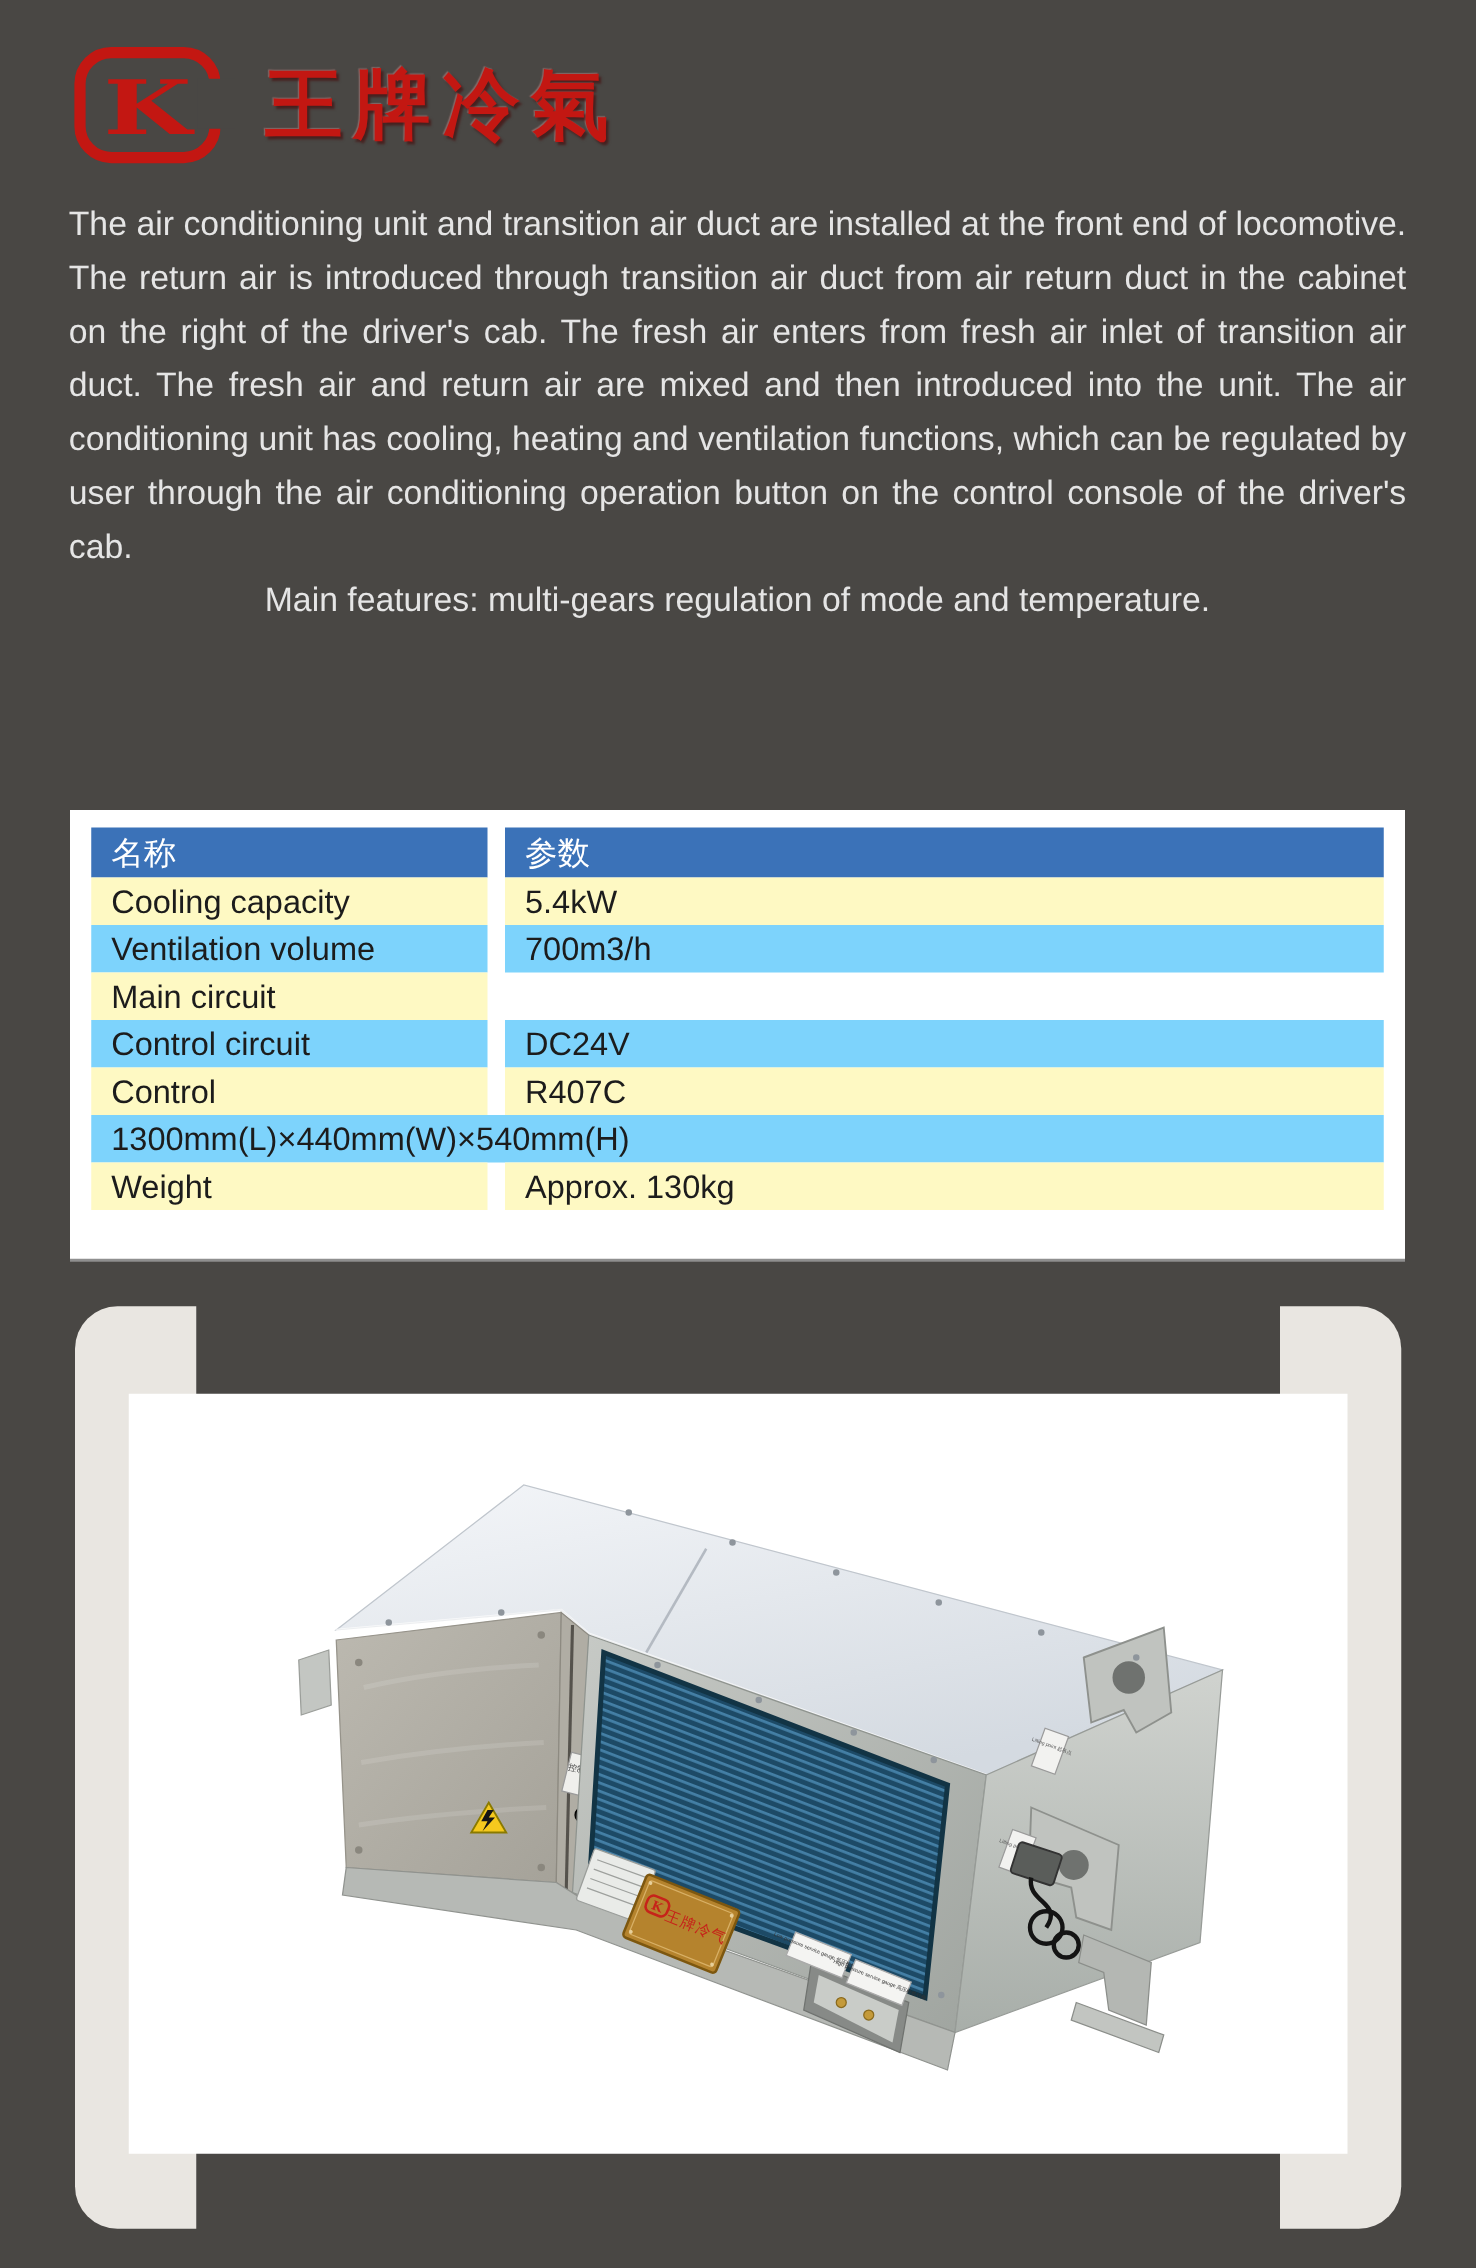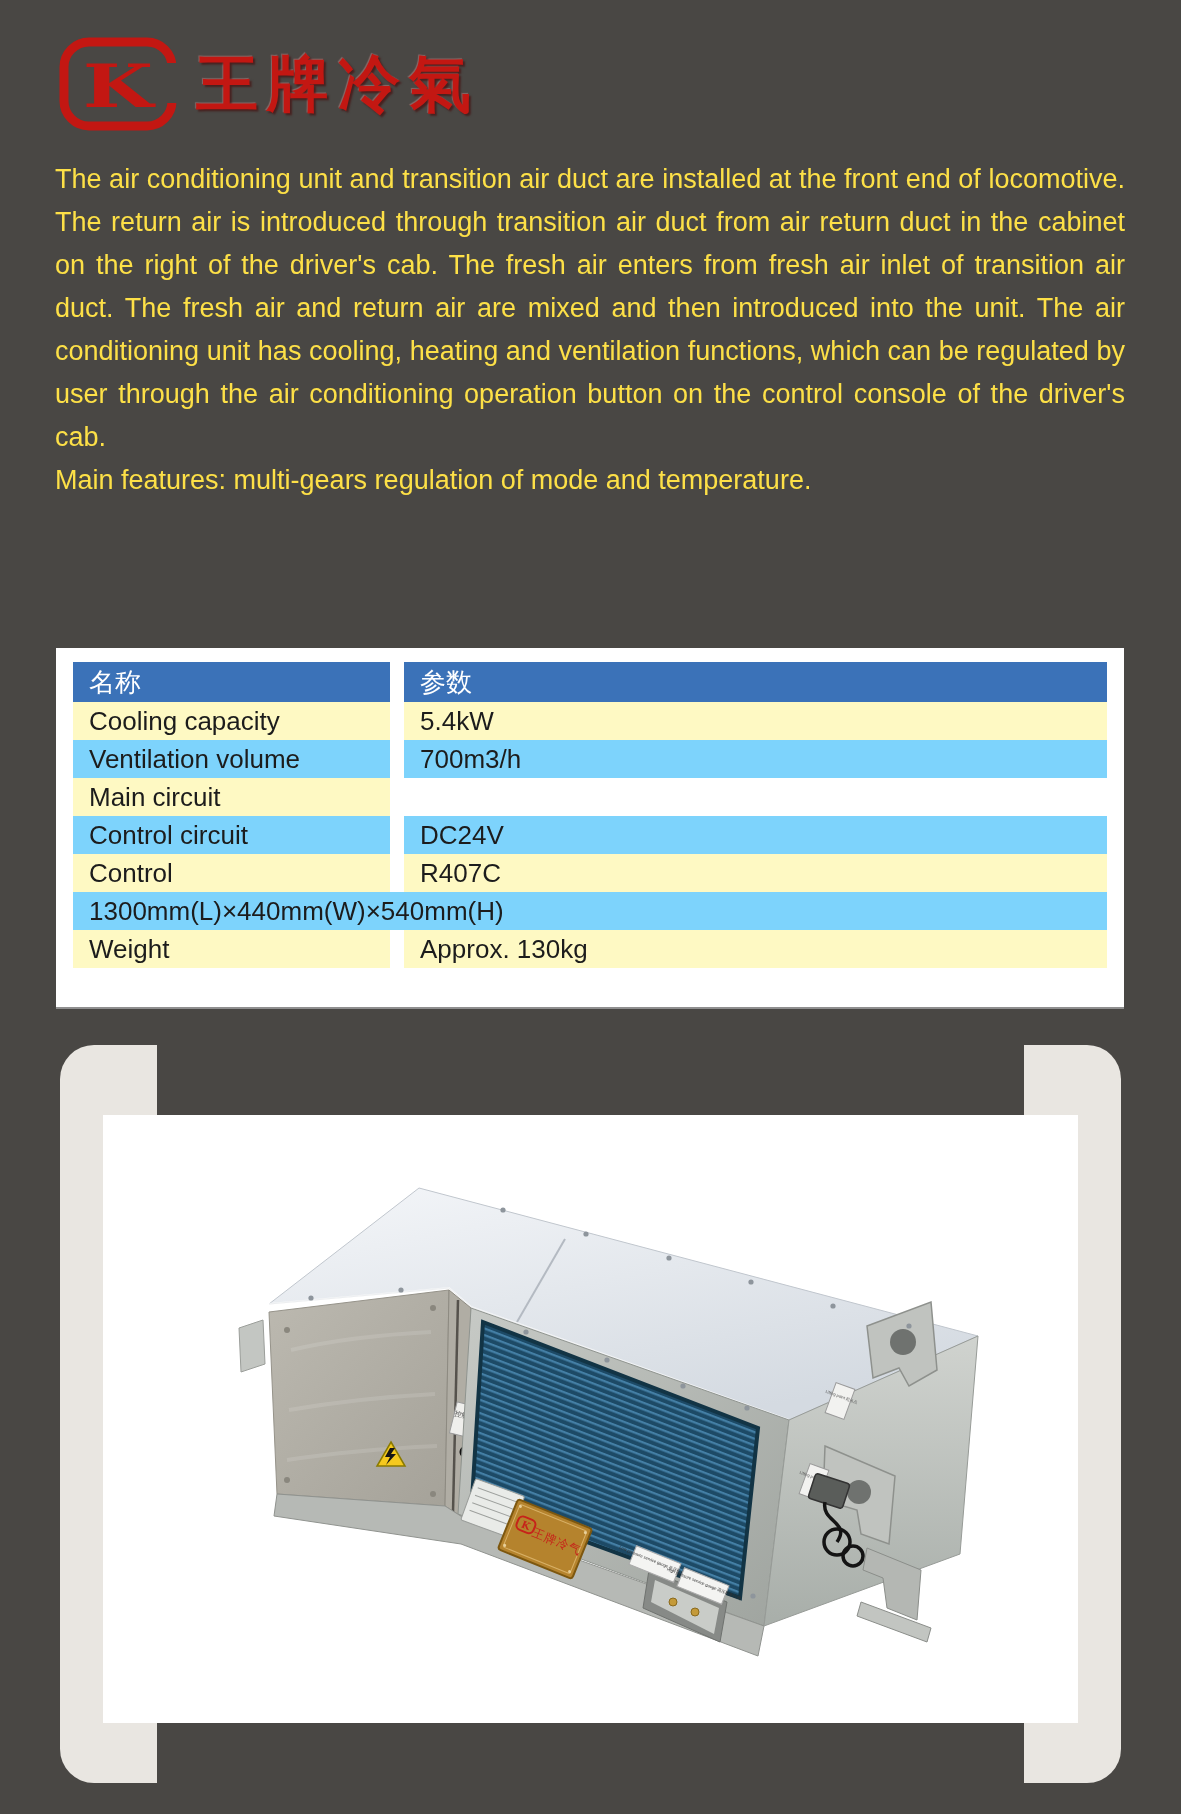--- a/index.html
+++ b/index.html
@@ -3,29 +3,29 @@
 <meta charset="utf-8">
 <style>
   html,body{margin:0;padding:0;background:#494744;}
   .page{position:relative;width:1181px;height:1814px;margin:0 auto;background:#494744;
         font-family:"Liberation Sans","DejaVu Sans",sans-serif;overflow:hidden;}
 
   
   .logo{position:absolute;left:58px;top:36px;display:flex;align-items:center;}
   .logo-emblem{width:130px;height:96px;flex:none;}
   .logo-text{font-family:"DejaVu Serif","Liberation Serif",serif;font-weight:bold;
-             font-size:62px;color:#c31712;letter-spacing:9px;margin-left:8px;
+             font-size:62px;color:#c31712;letter-spacing:9px;margin-left:24px;
              text-shadow:2px 2px 2px rgba(70,0,0,.55),-1px -1px 1px rgba(255,170,170,.35);
              white-space:nowrap;}
 
   
-  .intro{position:absolute;left:55px;top:158px;width:1070px;color:#fde047;
+  .intro{position:absolute;left:55px;top:158px;width:1070px;color:#e5e5e5;
          font-size:27px;line-height:43px;}
   .intro p{margin:0;text-align:justify;}
-  .intro p.features{text-align:left;}
+  .intro p.features{text-align:center;}
 
   
   .spec-card{position:absolute;left:56px;top:648px;width:1068px;height:361px;background:#ffffff;
              box-sizing:border-box;padding:14px 17px;border-bottom:2px solid #8f8f8f;}
   .spec-row{display:flex;gap:14px;margin-bottom:0;}
   .spec-cell{height:38px;line-height:38px;padding-left:16px;font-size:26px;color:#1c1c1c;
              box-sizing:border-box;white-space:nowrap;overflow:hidden;}
   .spec-cell.name{width:317px;flex:none;}
   .spec-cell.value{flex:1;}
   .spec-row.header .spec-cell{background:#3b72b8;color:#ffffff;height:40px;line-height:40px;}

